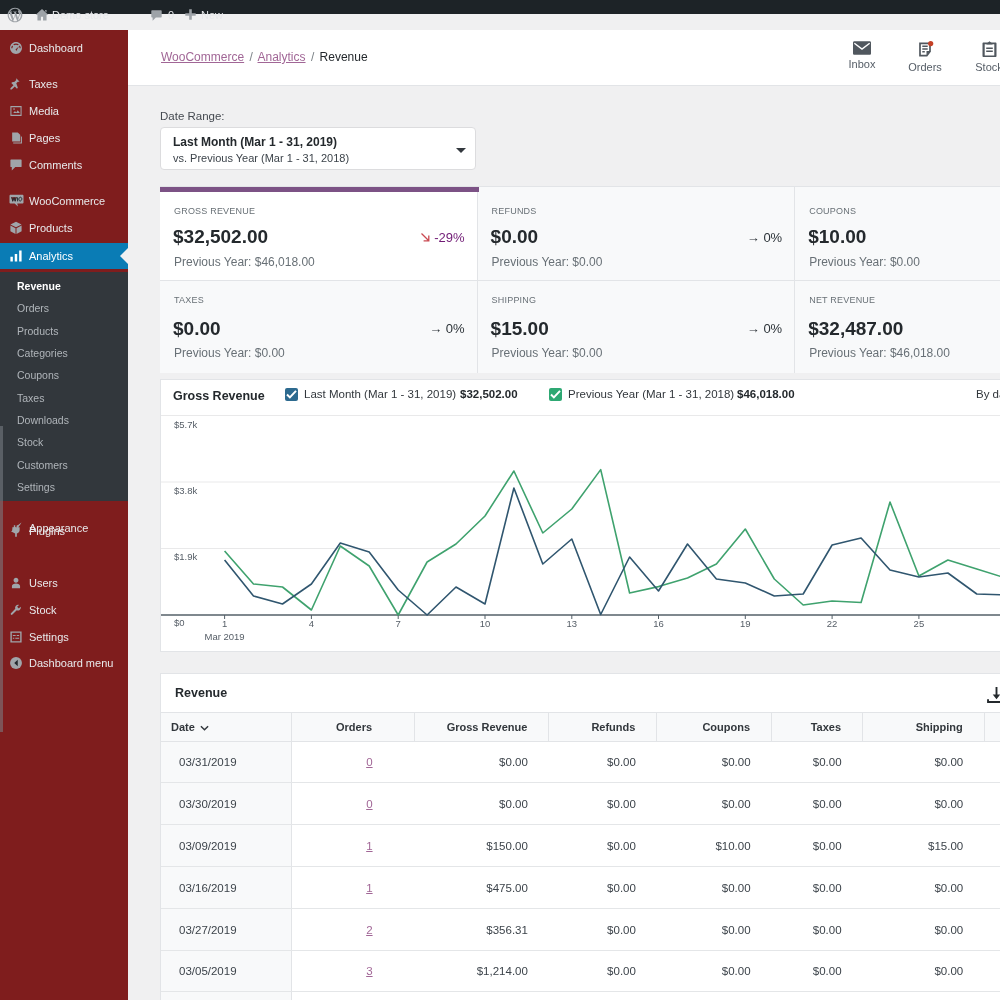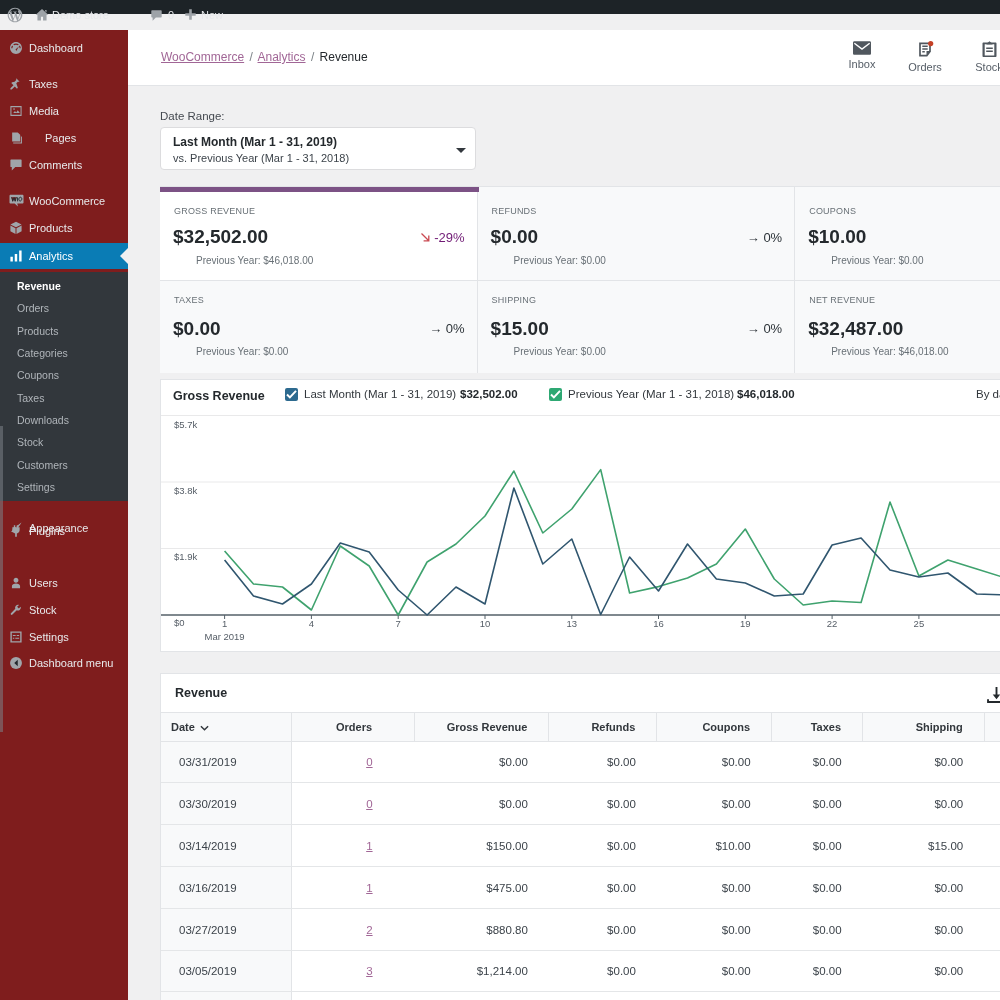--- a/index.html
+++ b/index.html
@@ -37,21 +37,21 @@
 #daterange .l1 { position:absolute; left:12px; top:7px; font-size:12px; font-weight:bold; color:#24292d; }
 #daterange .l2 { position:absolute; left:12px; top:24px; font-size:11px; color:#3c434a; }
 #daterange .caret { position:absolute; right:9px; top:20px; width:0; height:0; border-left:5px solid transparent; border-right:5px solid transparent; border-top:5px solid #33383e; }
 
 
 #tiles { left:32px; top:100px; width:845px; height:187px; background:#f8f9fa; border-top:1px solid #e2e4e7; }
 #tiles .purple { position:absolute; left:0; top:0; width:318.5px; height:4.5px; background:#7c5285; z-index:3; }
 .tile { position:absolute; width:317.6px; }
 .tile .tlabel { position:absolute; left:14px; font-size:9px; letter-spacing:.2px; color:#687076; }
 .tile .tval { position:absolute; left:13px; font-size:19px; line-height:20px; font-weight:bold; color:#24292d; }
-.tile .tprev { position:absolute; left:14px; font-size:10px; color:#687076;margin-left:22px; }
+.tile .tprev { position:absolute; left:14px; font-size:12px; color:#687076; }
 .tile .tdelta { position:absolute; right:12px; font-size:13px; line-height:15px; color:#2c3338; }
 .tile .tdelta.red { color:#701a75; }
 
 
 #chartcard { left:32px; top:293px; width:845px; height:273px; background:#fff; border:1px solid #e2e4e7; border-right:none; }
 #chartcard .ttl { position:absolute; left:12px; top:9px; font-size:12.5px; font-weight:bold; color:#24292d; }
 .legitem { position:absolute; top:8px; font-size:11.5px; color:#32373c; white-space:nowrap; }
 .cb { display:inline-block; width:13px; height:13px; border-radius:2px; vertical-align:-3px; margin-right:6px; position:relative; }
 .cb svg { position:absolute; left:1px; top:2px; }
 .legval { position:absolute; top:8px; font-size:11.5px; font-weight:bold; color:#24292d; }
@@ -111,21 +111,21 @@
     <div class="mi" style="top:68px;">
           <span class="ic"><svg width="14" height="14" viewBox="0 0 20 20">
               <path fill="#a0a5aa" d="M2 3v14h16V3H2zm14.5 12.5h-13v-11h13v11zM6 13l2.5-3 1.8 2.2L12.5 9l3 4H6z M7.2 8.4c0.66 0 1.2-0.54 1.2-1.2s-0.54-1.2-1.2-1.2-1.2 0.54-1.2 1.2 0.54 1.2 1.2 1.2z"></path>
             </svg></span>
           <span class="lb" style="color:#e8eaec;">Media</span>
         </div>
     <div class="mi" style="top:95px;">
           <span class="ic"><svg width="14" height="14" viewBox="0 0 20 20">
               <path fill="#a0a5aa" d="M4.5 2h8L16 5.5V15h-11.5zM6 16.5h11V7l1.5 1.5V18h-12.5z M6 5h5v1.5h-5z M6 8h6.5v1.5h-6.5z M6 11h6.5v1.5h-6.5z"></path>
             </svg></span>
-          <span class="lb" style="color:#e8eaec;margin-left:16px;">Pages</span>
+          <span class="lb" style="color:#e8eaec;">Pages</span>
         </div>
     <div class="mi" style="top:122px;">
           <span class="ic"><svg width="14" height="14" viewBox="0 0 20 20">
               <path fill="#a0a5aa" d="M3 2h14c0.55 0 1 0.45 1 1v9c0 0.55-0.45 1-1 1h-8l-5 5v-5h-1c-0.55 0-1-0.45-1-1v-9c0-0.55 0.45-1 1-1z"></path>
             </svg></span>
           <span class="lb" style="color:#e8eaec;">Comments</span>
         </div>
     <div class="mi" style="top:158px;">
           <span class="ic"><svg width="15" height="14" viewBox="0 0 20 19">
               <path fill="#a0a5aa" d="M2 1h16c0.83 0 1.5 0.67 1.5 1.5v9c0 0.83-0.67 1.5-1.5 1.5h-7l1 4-4.5-4h-5.5c-0.83 0-1.5-0.67-1.5-1.5v-9c0-0.83 0.67-1.5 1.5-1.5z M3.2 4.4 4.8 10.6 6.6 5.6 8 10.6 9.8 4.4 M11 4.4 11 10.6 M13 4.4 16.8 4.4 M14.9 4.4 14.9 10.6"></path>
@@ -365,21 +365,21 @@
               <td class="date">03/30/2019</td>
               <td class="ord"><a>0</a></td>
               <td>$0.00</td>
               <td>$0.00</td>
               <td>$0.00</td>
               <td>$0.00</td>
               <td>$0.00</td>
               <td style="padding:0;"></td>
             </tr>
         <tr style="height:42px;">
-              <td class="date">03/14/2019</td>
+              <td class="date">03/09/2019</td>
               <td class="ord"><a>1</a></td>
               <td>$150.00</td>
               <td>$0.00</td>
               <td>$10.00</td>
               <td>$0.00</td>
               <td>$15.00</td>
               <td style="padding:0;"></td>
             </tr>
         <tr style="height:42px;">
               <td class="date">03/16/2019</td>
@@ -387,21 +387,21 @@
               <td>$475.00</td>
               <td>$0.00</td>
               <td>$0.00</td>
               <td>$0.00</td>
               <td>$0.00</td>
               <td style="padding:0;"></td>
             </tr>
         <tr style="height:42px;">
               <td class="date">03/27/2019</td>
               <td class="ord"><a>2</a></td>
-              <td>$880.80</td>
+              <td>$356.31</td>
               <td>$0.00</td>
               <td>$0.00</td>
               <td>$0.00</td>
               <td>$0.00</td>
               <td style="padding:0;"></td>
             </tr>
         <tr style="height:41px;">
               <td class="date">03/05/2019</td>
               <td class="ord"><a>3</a></td>
               <td>$1,214.00</td>

